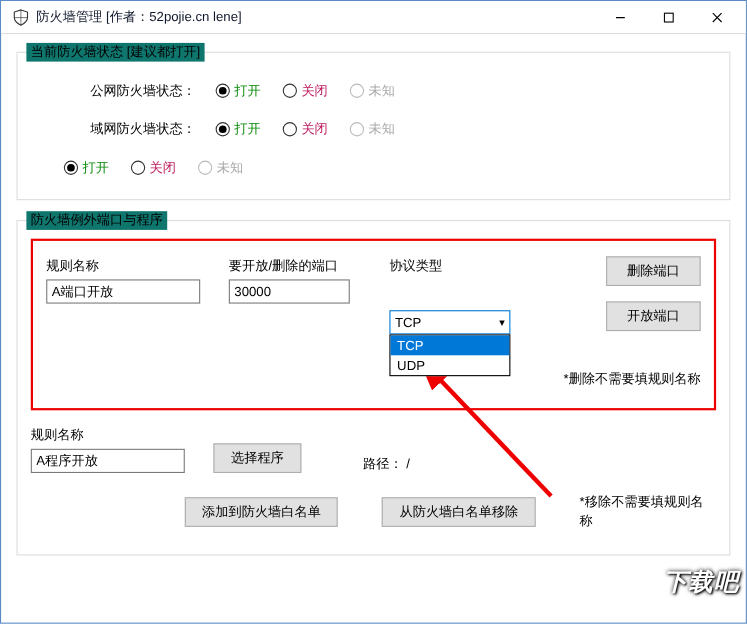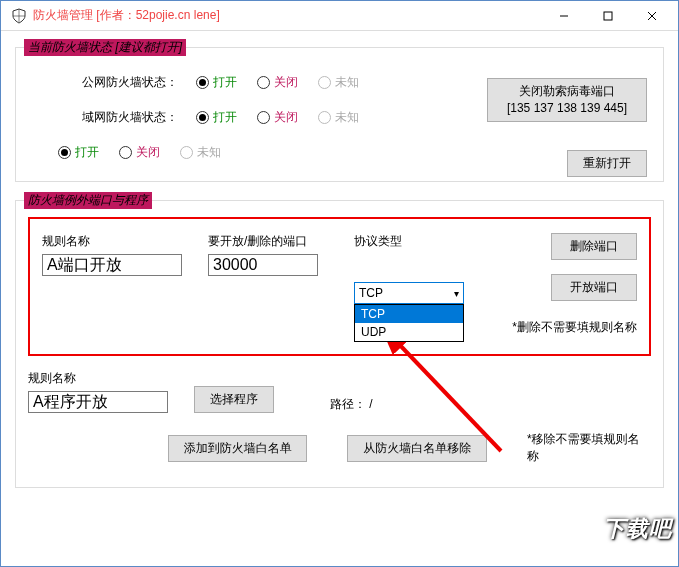--- a/index.html
+++ b/index.html
@@ -1,47 +1,47 @@
 <!DOCTYPE html>
 <html><head>
 <meta charset="utf-8">
 <style>
 * { box-sizing: border-box; margin: 0; padding: 0; font-family: "Microsoft YaHei", SimSun, Arial, sans-serif; }
 body { background: #fff; width: 679px; height: 567px; overflow: hidden; position: relative; border: 1px solid #5a8ac6; }
 .titlebar { height: 30px; background: #fff; display: flex; align-items: center; padding: 0 4px; border-bottom: 1px solid #ddd; }
 .titlebar .shield { width: 16px; height: 16px; margin: 0 6px; }
-.titlebar-text { font-size: 12px; color: #ef4444; flex: 1; }
+.titlebar-text { font-size: 12px; color: #0f172a; flex: 1; }
 .titlebar-btns { display: flex; }
 .titlebar-btn { width: 44px; height: 28px; display: flex; align-items: center; justify-content: center; font-size: 12px; color: #333; }
 .content { padding: 8px 14px; font-size: 12px; color: #000; }
 .group { border: 1px solid #ddd; padding: 16px 12px 14px 12px; margin-bottom: 18px; position: relative; margin-top: 8px; }
-.group-title { position: absolute; top: -9px; left: 8px; background: #be185d; padding: 0 4px; font-size: 12px; font-style: italic; }
+.group-title { position: absolute; top: -9px; left: 8px; background: #0f766e; padding: 0 4px; font-size: 12px; }
 .status-row { display: flex; align-items: center; margin: 10px 0 18px 30px; }
 .status-label { width: 120px; text-align: right; margin-right: 18px; }
 .radio-wrap { display: inline-flex; align-items: center; margin-right: 20px; cursor: pointer; }
 .radio-dot { width: 13px; height: 13px; border: 1px solid #333; border-radius: 50%; margin-right: 4px; display: inline-flex; align-items: center; justify-content: center; }
 .radio-dot.checked::after { content: ""; width: 7px; height: 7px; border-radius: 50%; background: #000; }
 .radio-green { color: #0a8a0a; }
 .radio-red { color: #be185d; }
 .radio-gray { color: #aaa; }
 .radio-gray .radio-dot { border-color: #bbb; }
 .btn { background: #e1e1e1; border: 1px solid #adadad; padding: 4px 10px; font-size: 12px; cursor: pointer; min-width: 72px; text-align: center; }
 .right-btns { position: absolute; right: 16px; top: 30px; display: flex; flex-direction: column; gap: 28px; }
 .close-ports-btn { width: 160px; text-align: center; line-height: 1.4; padding: 4px 6px; font-family: SimSun, monospace; }
 .redbox { border: 2px solid #e00; padding: 14px 12px 18px 12px; position: relative; }
 .col { display: inline-block; vertical-align: top; }
 .col-label { font-size: 12px; margin-bottom: 4px; display: block; }
-input.txt { border: 1px solid #7a7a7a; padding: 3px 4px; font-size: 16px; height: 22px; }
+input.txt { border: 1px solid #7a7a7a; padding: 3px 4px; font-size: 12px; height: 22px; }
 .select-wrap { position: relative; width: 110px; margin-top: 32px; }
 .select-display { border: 1px solid #0078d7; background: #fff; height: 22px; display: flex; align-items: center; padding: 0 4px; font-size: 12px; justify-content: space-between; }
 .select-display .chev { font-size: 10px; }
 .select-list { position: absolute; top: 22px; left: 0; right: 0; border: 1px solid #000; background: #fff; z-index: 10; }
 .select-opt { padding: 2px 6px; font-size: 12px; }
 .select-opt.sel { background: #0078d7; color: #fff; }
-.note { font-size: 12px; text-align: right; margin-top: 15px; }
+.note { font-size: 12px; text-align: right; margin-top: 32px; }
 .row2 { margin-top: 14px; }
 .btm-row { margin-top: 18px; display: flex; align-items: center; gap: 40px; margin-left: 140px; }
 .watermark { position: absolute; right: 6px; bottom: 22px; font-size: 22px; font-weight: bold; color: #fff; text-shadow: 0 0 4px #000, 1px 1px 2px #000; font-style: italic; letter-spacing: 1px; }
 .arrow { position: absolute; pointer-events: none; }
 </style>
 </head>
 <body>
 
 <div class="titlebar">
   <span class="shield">
@@ -114,27 +114,20 @@
       <span class="radio-wrap radio-red">
           <span class="radio-dot"></span>
           <span>关闭</span>
         </span>
       <span class="radio-wrap radio-gray">
           <span class="radio-dot"></span>
           <span>未知</span>
         </span>
     </div>
 
-    <div class="right-btns">
-      <button class="btn close-ports-btn">
-        <div>关闭勒索病毒端口</div>
-        <div>[135 137 138 139 445]</div>
-      </button>
-      <button class="btn" style="width:80px;align-self:flex-end;">重新打开</button>
-    </div>
   </div>
 
   <div class="group" style="padding-bottom:22px;">
     <span class="group-title">防火墙例外端口与程序</span>
 
     <div class="redbox">
       <div style="display:flex;align-items:flex-start;gap:26px;">
         <div class="col" style="width:140px;">
           <span class="col-label">规则名称</span>
           <input class="txt" style="width: 140px;" value="A端口开放">

